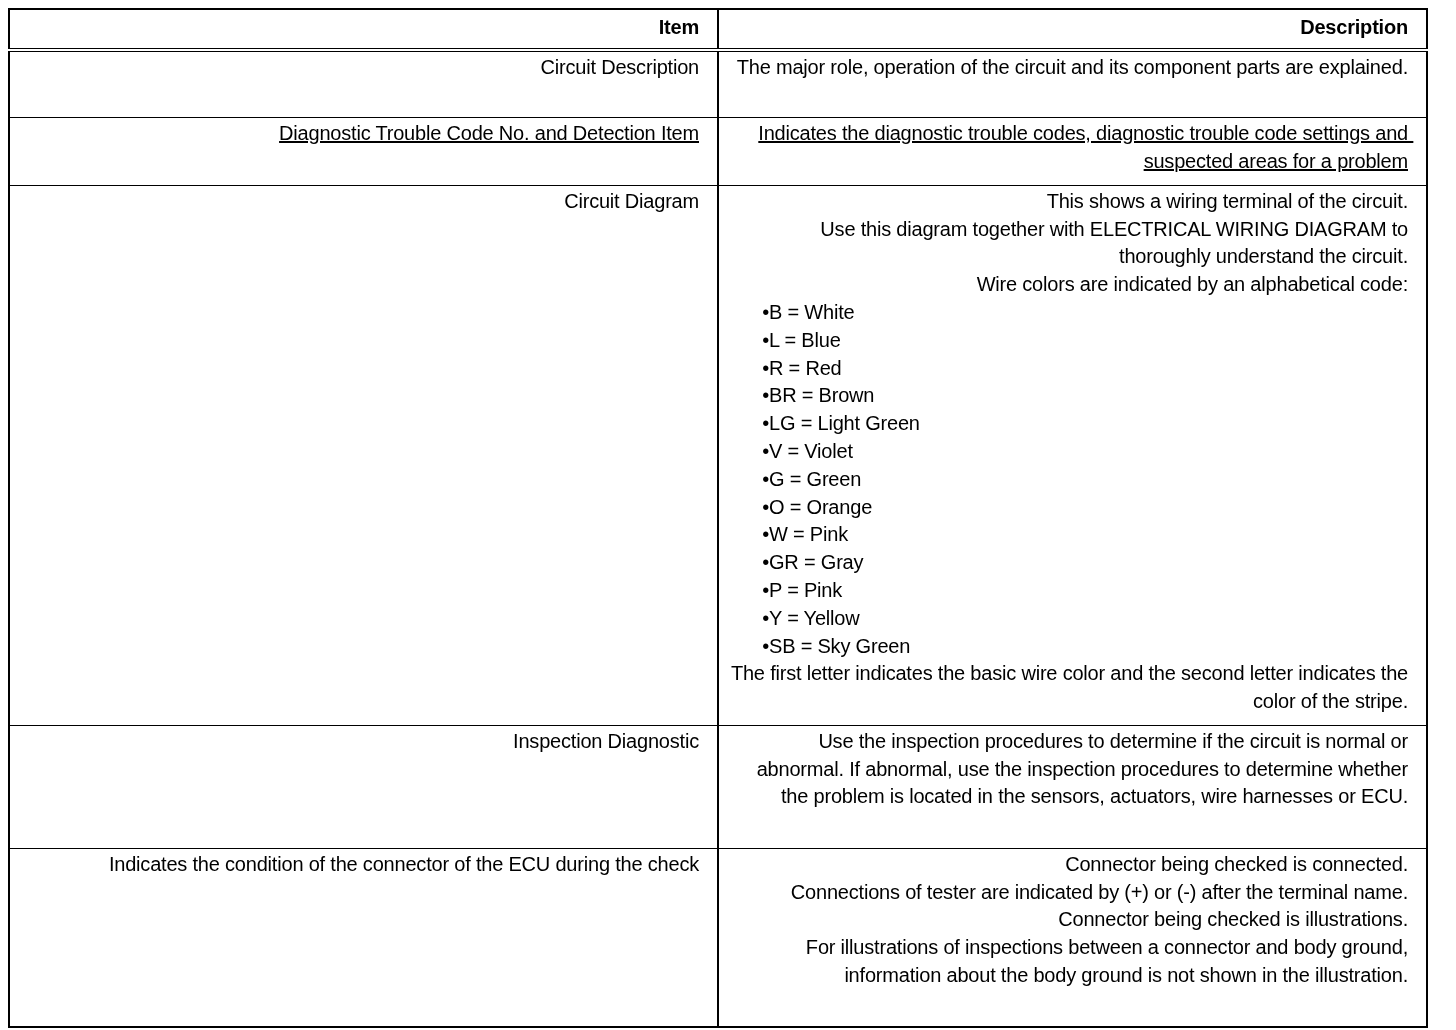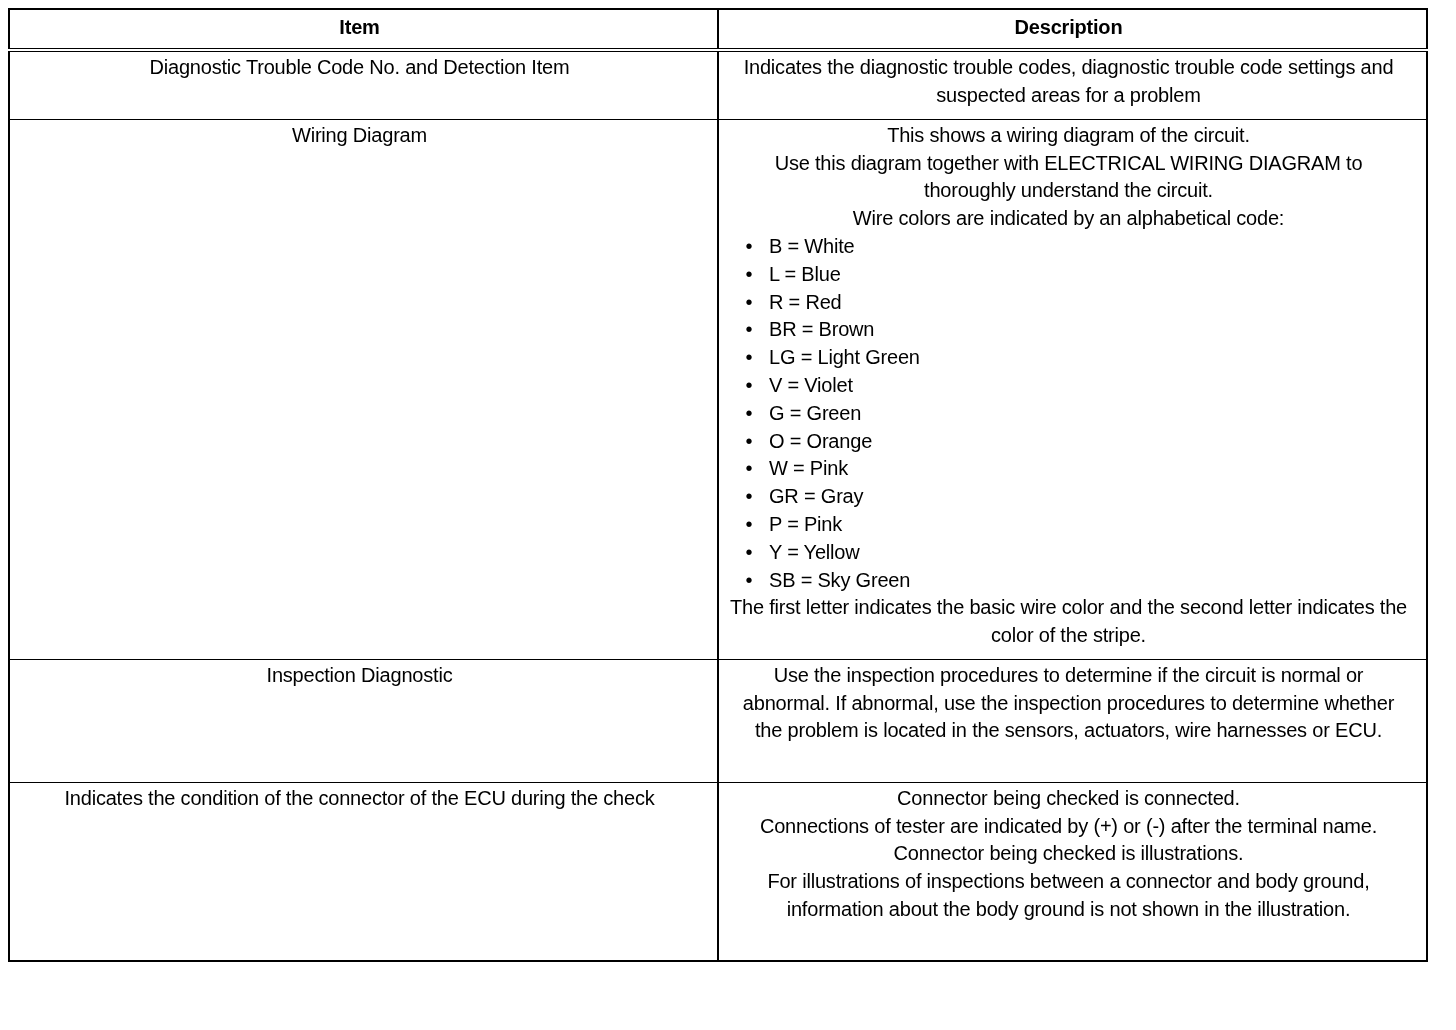--- a/index.html
+++ b/index.html
@@ -13,60 +13,66 @@
       table-layout: fixed;
       font-size: 20px;
       line-height: 27.8px;
     }
     col.c1 { width: 709px; }
     col.c2 { width: 709px; }
     th, td {
       border: 1px solid #000;
       border-left-width: 2px;
       vertical-align: top;
-      text-align: center;
+      text-align: right;
       padding: 2px 18px 3px 10px;
       letter-spacing: -0.2px;
     }
     th { font-weight: bold; padding-top: 4px; padding-bottom: 6px; border-bottom: 4px double #000; }
     .line { display: block; white-space: pre-wrap; }
     ul.bullets { list-style: none; margin: 0; padding: 0; }
     ul.bullets li { display: flex; }
     ul.bullets li .dot { width: 40px; flex: 0 0 40px; }
     tr.r0 td { height: 60px; }
-    tr.r1 td { height: 62px; }
+    tr.r1 td { height: 62px; text-decoration: underline; }
     tr.r2 td { height: 534px; }
     tr.r3 td { height: 117px; }
     tr.r4 td { height: 172px; border-radius: 27px; }
   </style>
 </head>
 <body>
 
 <table class="doc">
   <colgroup>
       <col class="c1">
       <col class="c2">
     </colgroup>
   <thead>
     <tr>
       <th>Item</th>
       <th>Description</th>
     </tr>
   </thead>
   <tbody>
+    <tr class="r0">
+      <td>Circuit Description</td>
+      <td>
+        <span class="line">The major role, operation of the circuit and its component parts are explained.</span>
+      </td>
+    </tr>
     <tr class="r1">
       <td>Diagnostic Trouble Code No. and Detection Item</td>
       <td>
         <span class="line">Indicates the diagnostic trouble codes, diagnostic trouble code settings and suspected areas for a problem</span>
       </td>
     </tr>
     <tr class="r2">
-      <td>Wiring Diagram</td>
+      <td>Circuit Diagram</td>
       <td>
-        <span class="line">This shows a wiring diagram of the circuit.</span>
+        <span class="line">This shows a wiring terminal of the circuit.</span>
         <span class="line">Use this diagram together with ELECTRICAL WIRING DIAGRAM to thoroughly understand the circuit.</span>
         <span class="line">Wire colors are indicated by an alphabetical code:</span>
         <ul class="bullets" id="wire-colors">
             <li>
               <span class="dot">•</span>
               <span>B = White</span>
             </li>
             <li>
               <span class="dot">•</span>
               <span>L = Blue</span>

